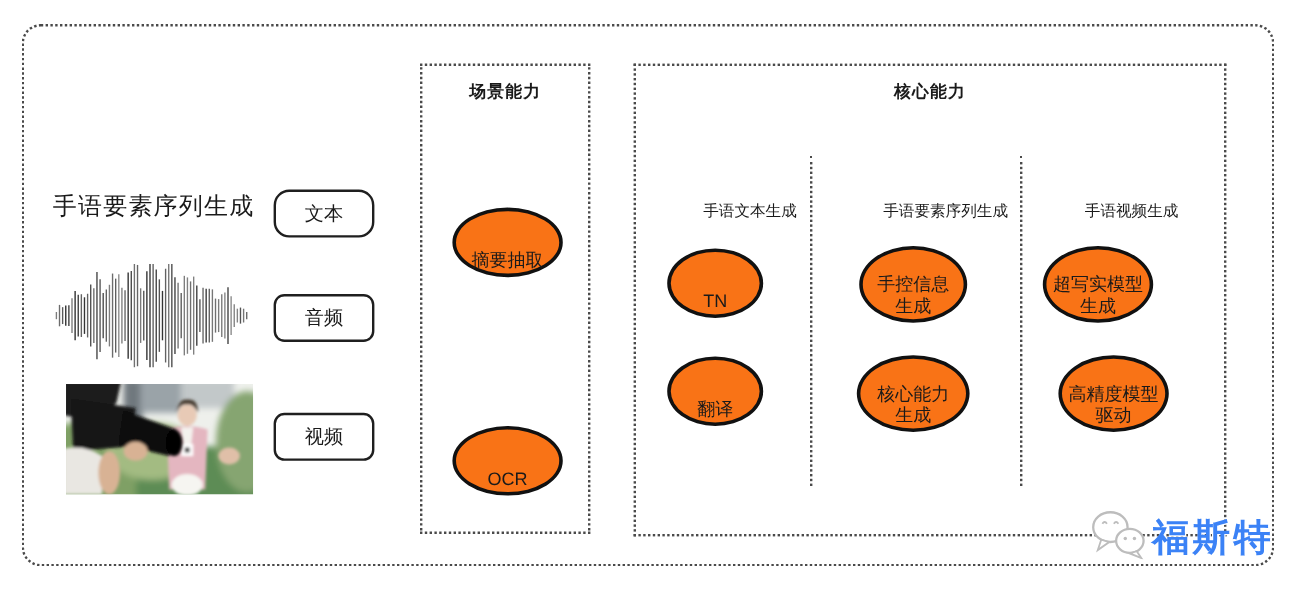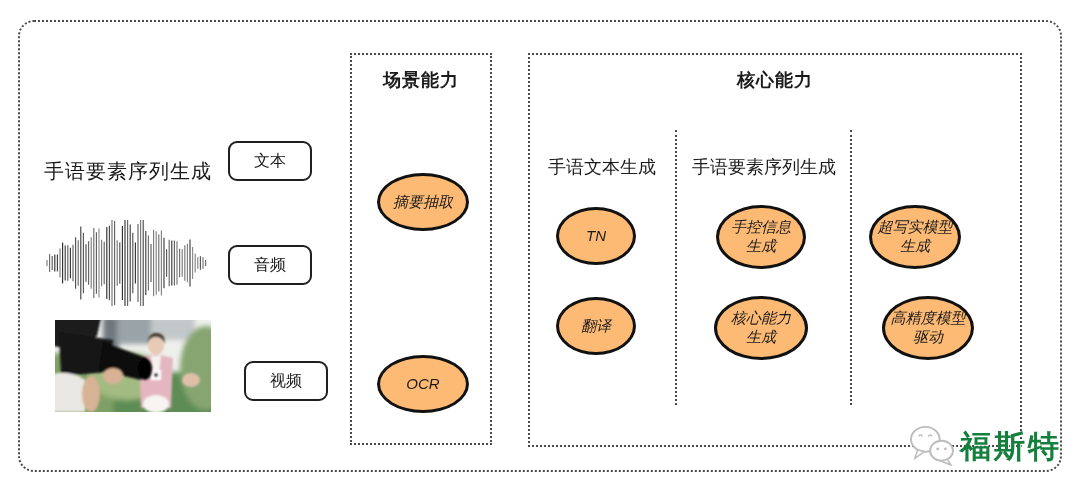--- a/index.html
+++ b/index.html
@@ -4,71 +4,71 @@
 <style>
   html,body{margin:0;padding:0;background:#ffffff;}
   #canvas{
     position:relative;width:1080px;height:499px;background:#ffffff;
     font-family:"Liberation Sans","DejaVu Sans",sans-serif;color:#1a1a1a;overflow:hidden;
   }
   .outer-border{
     position:absolute;left:18px;top:20px;width:1044px;height:452px;
     border:2px dotted #4a4a4a;border-radius:16px;box-sizing:border-box;
   }
-  .sec-title{font-weight:bold;font-size:18px;text-align:center;letter-spacing:1px;}
+  .sec-title{font-weight:bold;font-size:14px;text-align:center;letter-spacing:1px;}
   .input-title{
     position:absolute;left:206px;top:105px;width:134px;text-align:center;
     font-weight:bold;font-size:18px;
   }
   .sample-text{position:absolute;left:44px;top:158px;font-size:20px;letter-spacing:1px;}
   .io-btn{
     position:absolute;left:228px;width:84px;height:40px;box-sizing:border-box;
     border:2px solid #1f1f1f;border-radius:9px;background:#fff;
     display:flex;align-items:center;justify-content:center;font-size:16px;
   }
   .wave-wrap{position:absolute;left:44px;top:220px;width:166px;height:86px;}
   .photo{position:absolute;left:55px;top:320px;width:156px;height:92px;overflow:hidden;}
   .dash-box{
     position:absolute;box-sizing:border-box;border:2px dotted #4a4a4a;background:transparent;
   }
   #scene-box{left:350px;top:53px;width:142px;height:392px;}
   #core-box{left:528px;top:53px;width:494px;height:394px;}
   .box-title{position:absolute;top:13px;left:0;width:100%;}
   .stage-label{position:absolute;top:76px;left:0;width:100%;text-align:center;font-size:17px;}
-  .col-header{position:absolute;top:100px;text-align:center;font-size:18px;}
+  .col-header{position:absolute;top:112px;text-align:right;font-size:13px;}
   .divider{position:absolute;top:75px;height:275px;border-left:2px dotted #4a4a4a;}
   .node{
     position:absolute;box-sizing:border-box;border:3px solid #111;border-radius:50%;
-    background:#fdba74;display:flex;align-items:center;justify-content:center;
-    font-size:15px;text-align:center;line-height:1.25;white-space:pre-line;font-style:italic;
+    background:#f97316;display:flex;align-items:flex-end;justify-content:center;
+    font-size:15px;text-align:center;line-height:1.25;white-space:pre-line;
   }
   .watermark{
     position:absolute;left:908px;top:424px;display:flex;align-items:center;gap:4px;
   }
   .watermark-text{
-    font-size:31px;font-weight:bold;color:#15803d;letter-spacing:3px;
+    font-size:31px;font-weight:bold;color:#3b82f6;letter-spacing:3px;
     text-shadow:1px 1px 0 #ffffff;
   }
 </style>
 </head>
 <body>
 
 <div id="canvas">
 
   <div class="outer-border"></div>
 
   <div class="sample-text">手语要素序列生成</div>
 
-  <div class="io-btn" style="top:141px;">
+  <div class="io-btn" style="top:158px;border-radius:13px;">
     <span>文本</span>
   </div>
   <div class="io-btn" style="top:245px;">
     <span>音频</span>
   </div>
-  <div class="io-btn" style="top:361px;margin-left:16px;">
+  <div class="io-btn" style="top:344px;">
     <span>视频</span>
   </div>
 
   <div class="wave-wrap">
     <svg id="waveform" width="166" height="86" viewBox="0 0 166 86">
         <line x1="3" x2="3" y1="40" y2="46" stroke="#2e2e2e" stroke-width="1.15" opacity="0.62"></line>
         <line x1="5.6" x2="5.6" y1="34.072013141884554" y2="51.927986858115446" stroke="#2e2e2e" stroke-width="1.15" opacity="0.70"></line>
         <line x1="8.2" x2="8.2" y1="35.95672842484595" y2="50.04327157515405" stroke="#2e2e2e" stroke-width="1.15" opacity="0.79"></line>
         <line x1="10.8" x2="10.8" y1="34.59076976731262" y2="51.40923023268738" stroke="#2e2e2e" stroke-width="1.15" opacity="0.99"></line>
         <line x1="13.4" x2="13.4" y1="34.434155005226756" y2="51.565844994773244" stroke="#2e2e2e" stroke-width="1.15" opacity="0.92"></line>
@@ -185,20 +185,21 @@
   </div>
 
   <div id="core-box" class="dash-box">
     <div class="box-title sec-title">核心能力</div>
 
     <div class="divider" style="left:145px;"></div>
     <div class="divider" style="left:320px;"></div>
 
     <div class="col-header" style="left:10px;width:124px;">手语文本生成</div>
     <div class="col-header" style="left:158px;width:152px;">手语要素序列生成</div>
+    <div class="col-header" style="left:322px;width:130px;">手语视频生成</div>
 
     <div class="node" style="left:26px;top:152px;width:80px;height:58px;">
       <span>TN</span>
     </div>
     <div class="node" style="left:26px;top:242px;width:80px;height:58px;">
       <span>翻译</span>
     </div>
 
     <div class="node" style="left:186px;top:150px;width:90px;height:64px;">
       <span>手控信息

